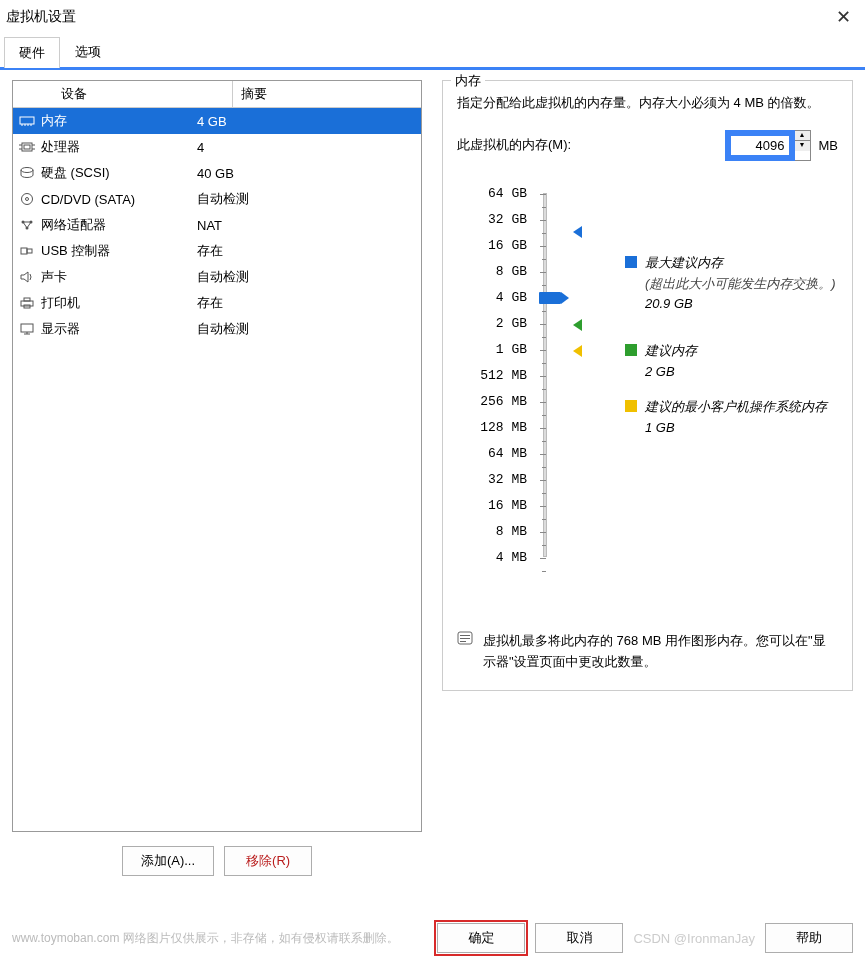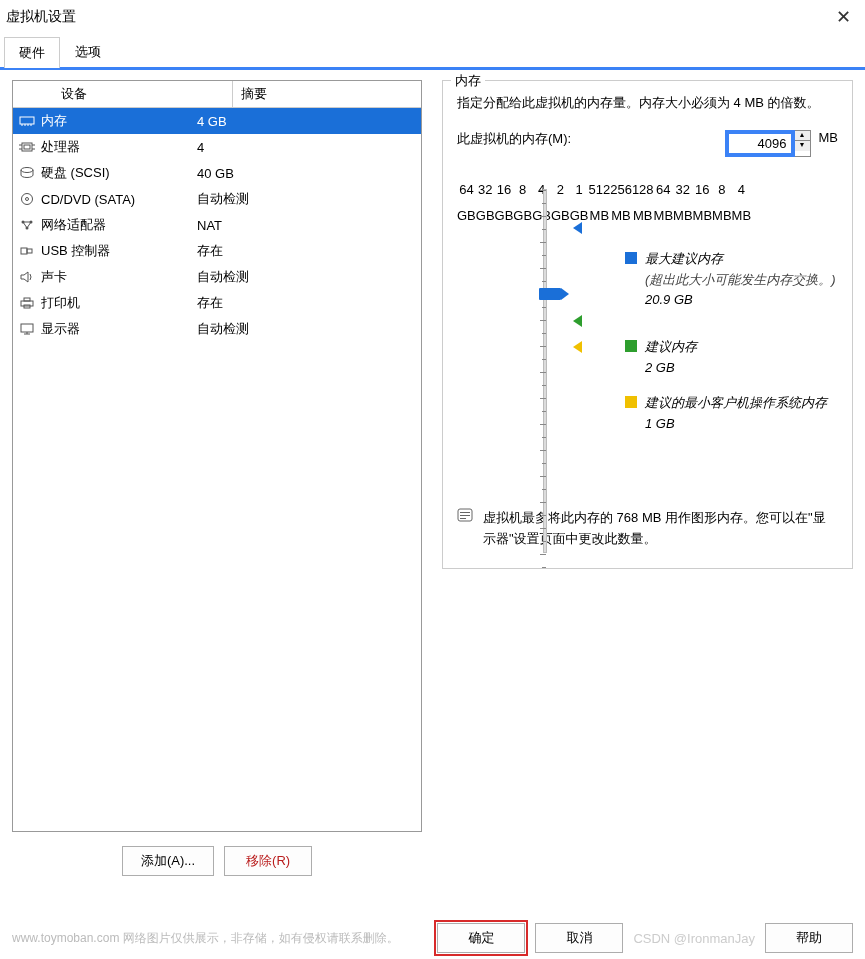--- a/index.html
+++ b/index.html
@@ -115,33 +115,34 @@
 .fieldset-label {
   position: absolute;
   top: -9px;
   left: 8px;
   background: #fff;
   padding: 0 4px;
 }
 .desc { line-height: 1.6; margin-bottom: 16px; }
 .mem-input-row {
   display: flex;
+  align-items: center;
   gap: 8px;
   margin-bottom: 20px;
 }
 .mem-input-row .label { flex: 0 0 auto; }
 .spinner {
   display: flex;
   margin-left: auto;
 }
 .spinner input {
   width: 70px;
   text-align: right;
   padding: 2px 4px;
-  border: 4px solid #3b82f6;
+  border: 6px solid #3b82f6;
   font-size: 13px;
 }
 .spinbtns {
   display: flex;
   flex-direction: column;
   border: 1px solid #888;
   border-left: none;
 }
 .spinbtns div {
   width: 15px;
@@ -152,23 +153,24 @@
   background: #eee;
   border-bottom: 1px solid #888;
 }
 .spinbtns div:last-child { border-bottom: none; }
 .slider-area {
   display: flex;
   gap: 10px;
 }
 .slider-labels {
   width: 70px;
-  text-align: center;
-  display: flex;
-  flex-direction: row;
+  text-align: right;
+  display: flex;
+  flex-direction: column;
+  font-family: Liberation Mono, monospace;
 }
 .slider-labels div {
   height: 26px;
   line-height: 26px;
   position: relative;
 }
 .slider-track-wrap {
   width: 70px;
   position: relative;
 }

